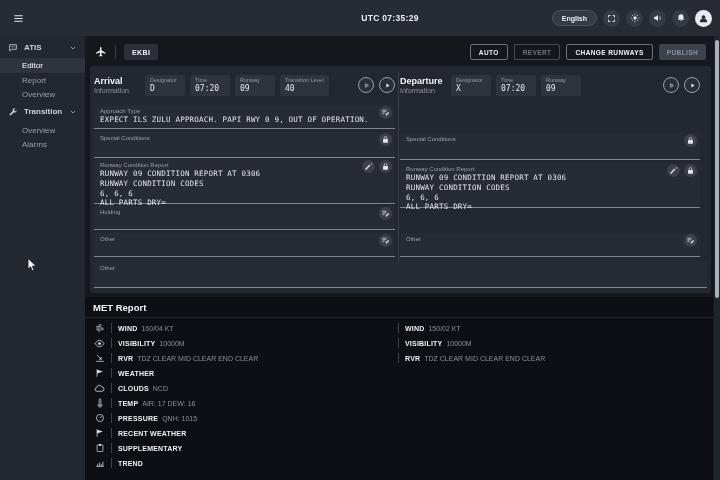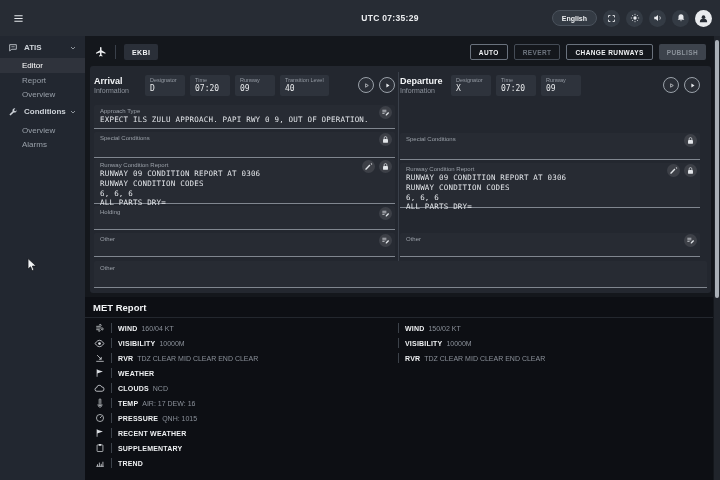--- a/index.html
+++ b/index.html
@@ -182,21 +182,21 @@
     </div>
     <div class="srow item" style="top:51px">
       <span>Overview</span>
     </div>
     <div class="srow head" style="top:68px">
       <span class="s-ico">
         <svg width="10" height="10" viewBox="0 0 24 24">
             <path d="M20.3 6.3a5 5 0 01-6.6 6.6L6 20.6 3.4 18l7.7-7.7a5 5 0 016.6-6.6l-3 3 .7 2.9 2.9.7 3-3z" fill="currentColor"></path>
           </svg>
       </span>
-      <span>Conditions</span>
+      <span>Transition</span>
       <span class="chev">
         <svg width="8" height="8" viewBox="0 0 24 24">
             <path d="M6 9l6 6 6-6" stroke="currentColor" stroke-width="2.4" fill="none"></path>
           </svg>
       </span>
     </div>
     <div class="srow item" style="top:87px">
       <span>Overview</span>
     </div>
     <div class="srow item" style="top:101px">

